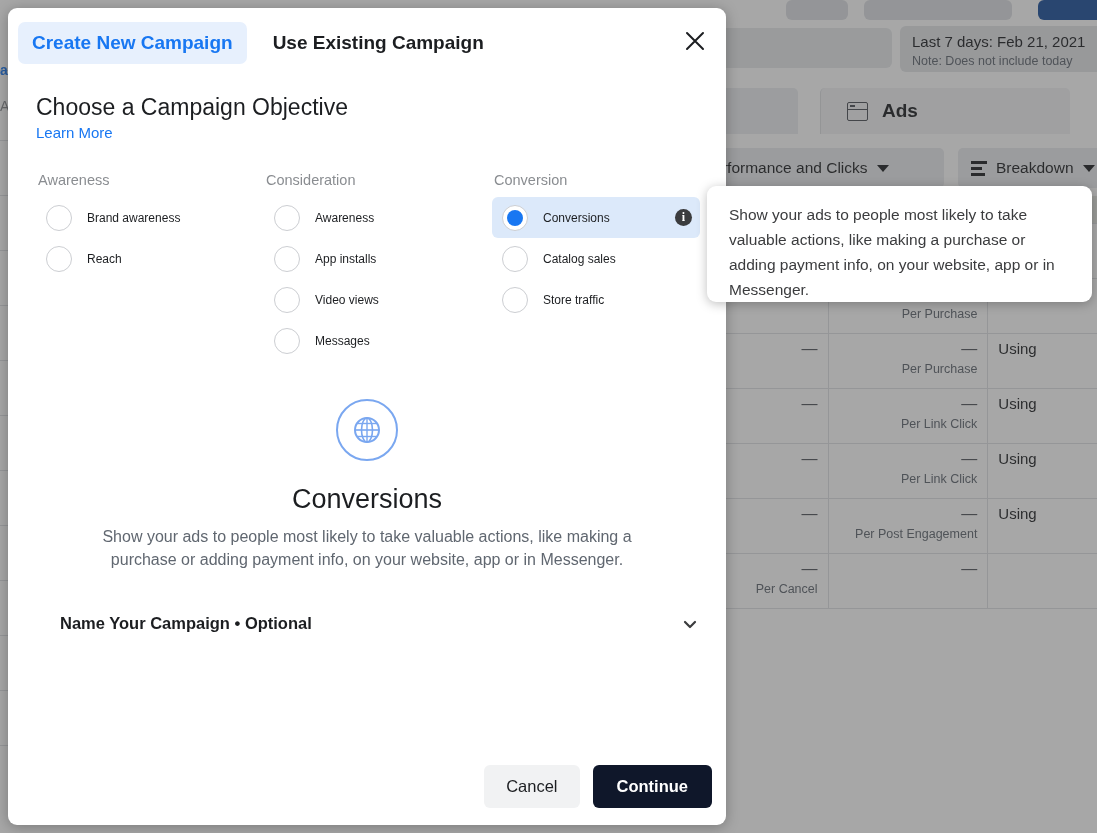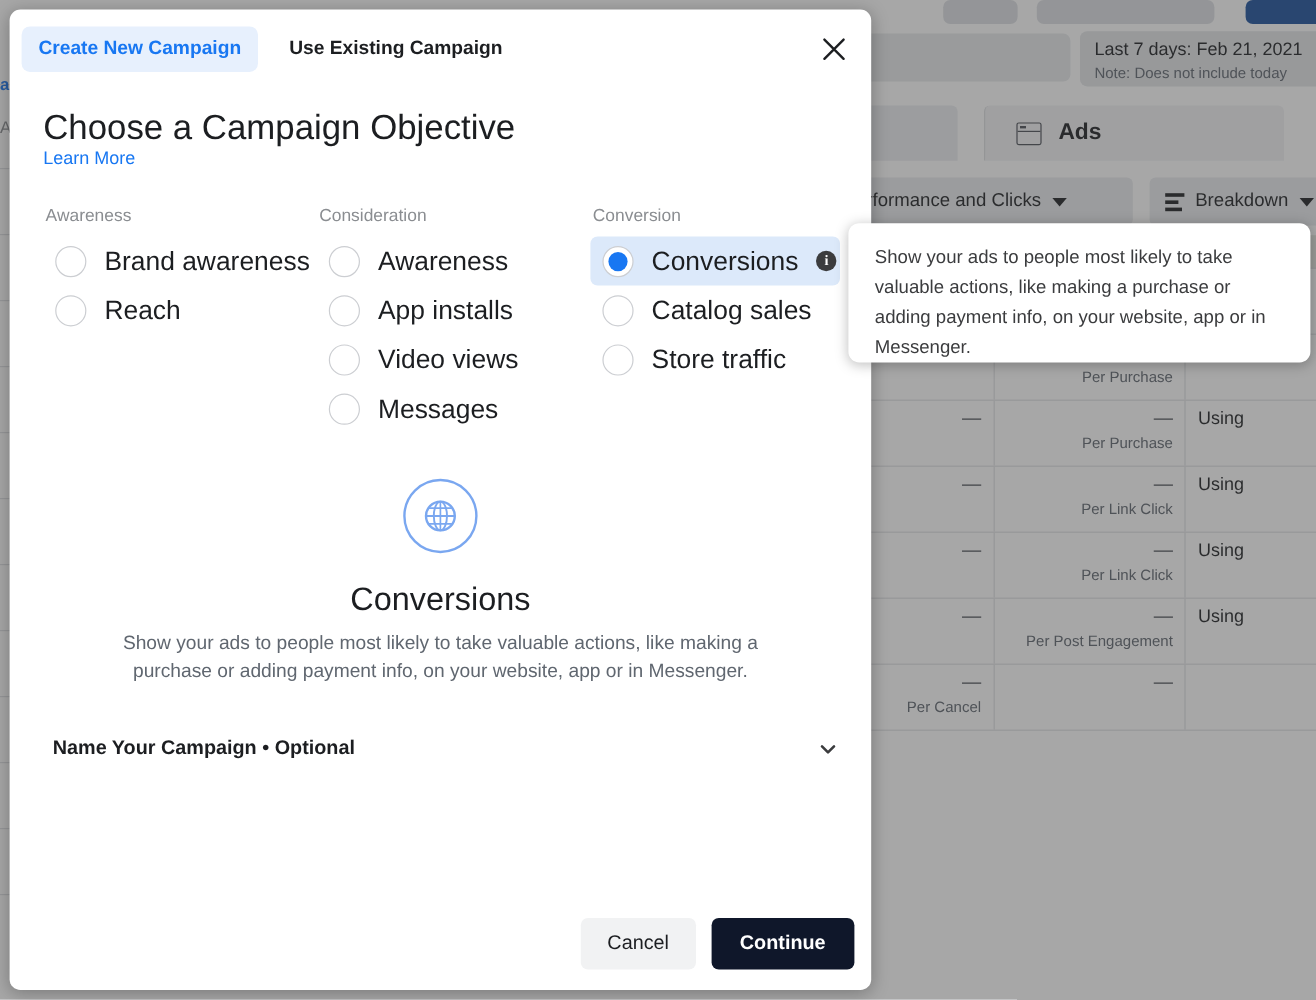--- a/index.html
+++ b/index.html
@@ -121,34 +121,34 @@
     position: absolute; left: 8px; top: 8px; width: 718px; height: 817px;
     background: #ffffff; border-radius: 9px;
     box-shadow: 0 2px 14px rgba(0,0,0,0.28);
     overflow: hidden;
   }
   .modal-header {
     position: relative; height: 62px; padding: 14px 0 0 10px;
     display: flex; align-items: flex-start;
   }
   .tab {
-    font-size: 16px; font-weight: bold; padding: 10px 14px; border-radius: 7px;
+    font-size: 19px; font-weight: bold; padding: 10px 14px; border-radius: 7px;
     cursor: pointer; white-space: nowrap;
   }
   .tab.active { background: #e7f0fd; color: #1877f2; }
   .tab.inactive { color: #1c1e21; font-weight: bold; margin-left: 12px; }
   .close-btn {
     position: absolute; right: 14px; top: 16px; width: 34px; height: 34px;
     display: flex; align-items: center; justify-content: center; cursor: pointer;
     color: #1c1e21;
   }
   .close-btn svg { display: block; }
 
   .modal-body { padding: 0 0 0 28px; }
-  .title { font-size: 29px; color: #1c1e21; line-height: 30px; margin-top: 22px; }
+  .title { font-size: 23px; color: #1c1e21; line-height: 30px; margin-top: 22px; }
   .learn-more { font-size: 15px; color: #1877f2; text-decoration: none; cursor: pointer; line-height: 22px; display: inline-block; }
 
   .obj-columns { display: flex; margin-top: 28px; }
   .obj-col { position: relative; }
   .obj-col.awareness { width: 228px; }
   .obj-col.consideration { width: 228px; }
   .obj-col.conversion { width: 214px; }
   .col-head { font-size: 14.5px; color: #8a8d91; margin-bottom: 9px; margin-left: 2px; }
   .opt {
     display: flex; align-items: center; gap: 15px; height: 41px;
@@ -158,42 +158,42 @@
   .obj-col.conversion .opt { width: 208px; }
   .radio {
     width: 26px; height: 26px; border-radius: 50%; border: 1.5px solid #ccced2;
     background: #fff; flex: none; position: relative;
   }
   .radio.on { border: 1.5px solid #ccced2; }
   .radio.on::after {
     content: ""; position: absolute; left: 50%; top: 50%; width: 16px; height: 16px;
     margin: -8px 0 0 -8px; border-radius: 50%; background: #1877f2;
   }
-  .opt-label { font-size: 22px; color: #1c1e21; white-space: nowrap; }
+  .opt-label { font-size: 12px; color: #1c1e21; white-space: nowrap; }
   .info-icon {
     margin-left: auto; width: 17px; height: 17px; border-radius: 50%;
     background: #3b3c3e; color: #fff; font-size: 12px; font-weight: bold;
     display: flex; align-items: center; justify-content: center; flex: none;
     font-family: "Liberation Serif", serif; cursor: pointer;
   }
 
   .hero { margin-top: 38px; text-align: center; padding-right: 28px; }
   .hero-icon {
     width: 62px; height: 62px; border: 2px solid #7aa7f0; border-radius: 50%;
     margin: 0 auto; display: flex; align-items: center; justify-content: center;
   }
   .hero-name { font-size: 27px; color: #1c1e21; margin-top: 21px; line-height: 34px; }
   .hero-desc {
     font-size: 16px; color: #606770; line-height: 23px;
     width: 530px; margin: 9px auto 0 auto;
   }
 
   .section-row {
     display: flex; align-items: center; justify-content: space-between;
-    margin-top: 43px; padding-right: 28px; margin-left: 8px; cursor: pointer;
+    margin-top: 43px; padding-right: 28px; margin-left: 24px; cursor: pointer;
   }
   .section-title { font-size: 16.5px; font-weight: bold; color: #1c1e21; }
   .chev { width: 16px; height: 16px; flex: none; }
 
   .modal-footer {
     position: absolute; left: 0; right: 0; bottom: 0; height: 78px;
     display: flex; align-items: center; justify-content: flex-end; gap: 13px;
     padding-right: 14px;
   }
   .btn {

